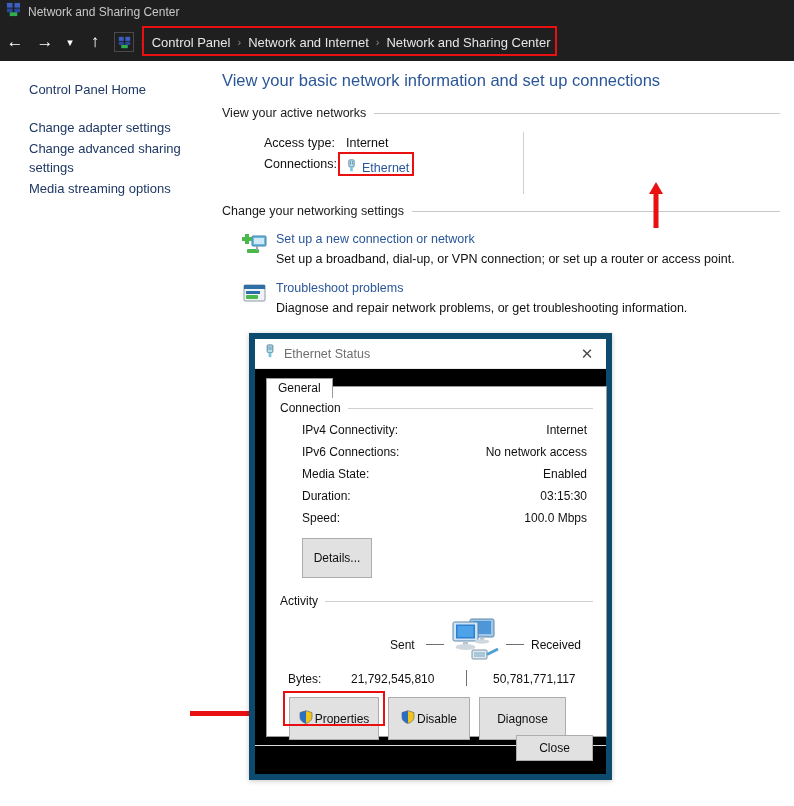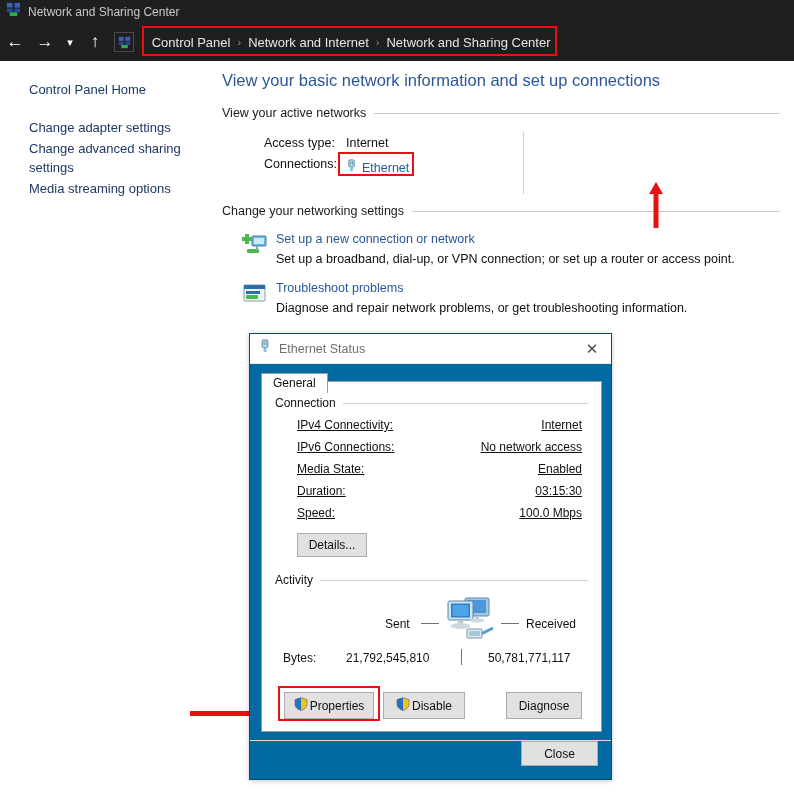--- a/index.html
+++ b/index.html
@@ -146,22 +146,22 @@
   }
   #arrow-right {
     position: absolute; left: 190px; top: 705px;
     width: 78px; height: 18px;
   }
 
   
   #dialog {
     position: absolute; left: 249px; top: 333px;
     width: 363px; height: 447px;
-    background: #0369a1;
-    border: 1px solid #0c4a6e;
+    background: #000000;
+    border: 6px solid #0c4a6e;
     box-shadow: 0 1px 5px rgba(0,0,0,0.22);
   }
   #dlg-title {
     height: 30px; background: #ffffff;
     display: flex; align-items: center;
     padding-left: 9px;
     border-bottom: 1px solid #ebebeb;
   }
   #dlg-title .dt-text {
     font-size: 12.5px; color: #6e6e6e; margin-left: 8px;
@@ -191,31 +191,31 @@
   }
 
   .grp { position: relative; margin: 14px 13px 0 13px; }
   .grp-hdr { display: flex; align-items: center; }
   .grp-hdr .gl { font-size: 12px; color: #101010; white-space: nowrap; }
   .grp-hdr .gr { flex: 1; height: 1px; background: #cfcfcf; margin-left: 7px; }
 
   .kv {
     display: flex; justify-content: space-between;
     font-size: 12px; color: #101010;
-    margin-top: 8px; padding: 0 6px 0 22px; text-decoration: underline;
+    margin-top: 8px; padding: 0 6px 0 22px;
   }
   .kv .kk { white-space: nowrap; }
   .kv .vv { white-space: nowrap; }
 
   .winbtn {
     background: #e1e1e1;
     border: 1px solid #adadad;
     font-size: 12px; color: #101010;
     font-family: "Liberation Sans", sans-serif;
-    padding: 4px 8px;
+    padding: 12px 8px;
     display: inline-flex; align-items: center; justify-content: center;
     gap: 2px;
     cursor: default;
   }
   #details-btn { margin: 13px 0 0 22px; width: 70px; }
 
   
   #activity-art {
     position: relative; height: 58px; margin-top: 4px;
   }
@@ -483,20 +483,20 @@
       </button>
       <button class="winbtn" style="width:82px;">
         <span>
           <svg width="14" height="14" viewBox="0 0 14 14">
             <path d="M7 0.7 L13 2.6 V7 C13 10.3 10.4 12.5 7 13.4 C3.6 12.5 1 10.3 1 7 V2.6 Z" fill="#f0c419" stroke="#6b6b6b" stroke-width="0.7"></path>
             <path d="M7 0.7 L1 2.6 V7 C1 10.3 3.6 12.5 7 13.4 Z" fill="#2a6fc0"></path>
           </svg>
         </span>
         <span>Disable</span>
       </button>
-      <button class="winbtn" style="width:76px;margin-left:32px;">Diagnose</button>
+      <button class="winbtn" style="width:87px;">Diagnose</button>
       <div id="props-highlight"></div>
     </div>
   </div>
 
   <div id="dlg-footer-rule"></div>
   <button class="winbtn" id="close-btn">Close</button>
 </div>
 
 </body></html>

